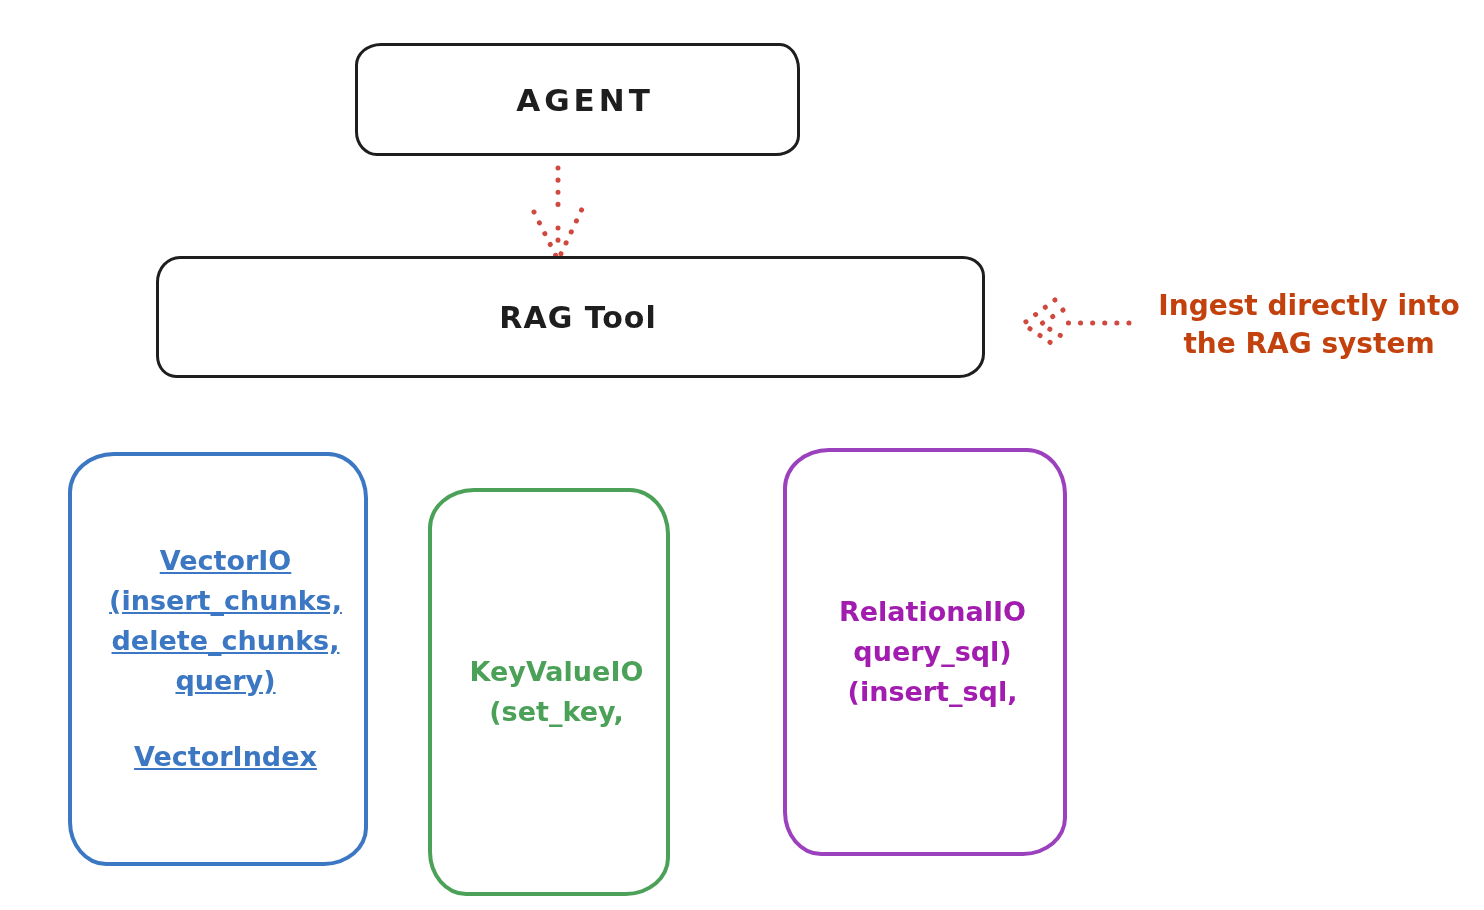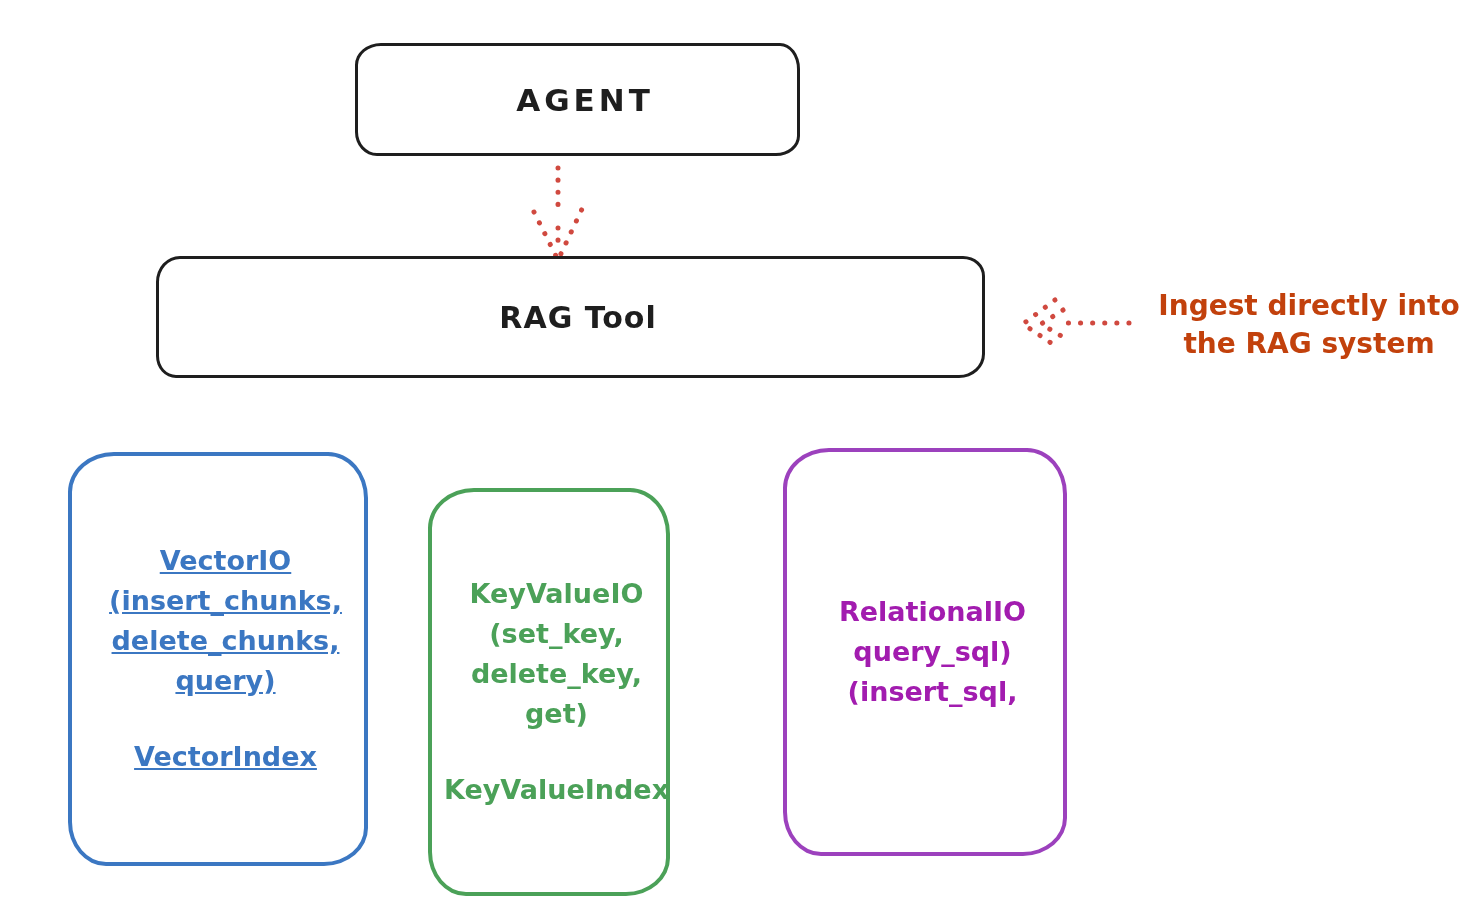--- a/index.html
+++ b/index.html
@@ -120,22 +120,20 @@
     <div>VectorIO</div>
     <div>(insert_chunks,</div>
     <div>delete_chunks,</div>
     <div>query)</div>
     <div class="index-label">VectorIndex</div>
   </div>
 
   <div class="node store-box keyvalue-box">
     <div>KeyValueIO</div>
     <div>(set_key,</div>
-    <div>delete_key, get)</div>
-    <div class="index-label">KeyValueIndex</div>
   </div>
 
   <div class="node store-box relational-box">
     <div>RelationalIO</div>
     <div>query_sql)</div>
     <div>(insert_sql,</div>
   </div>
 
 </div>
 

